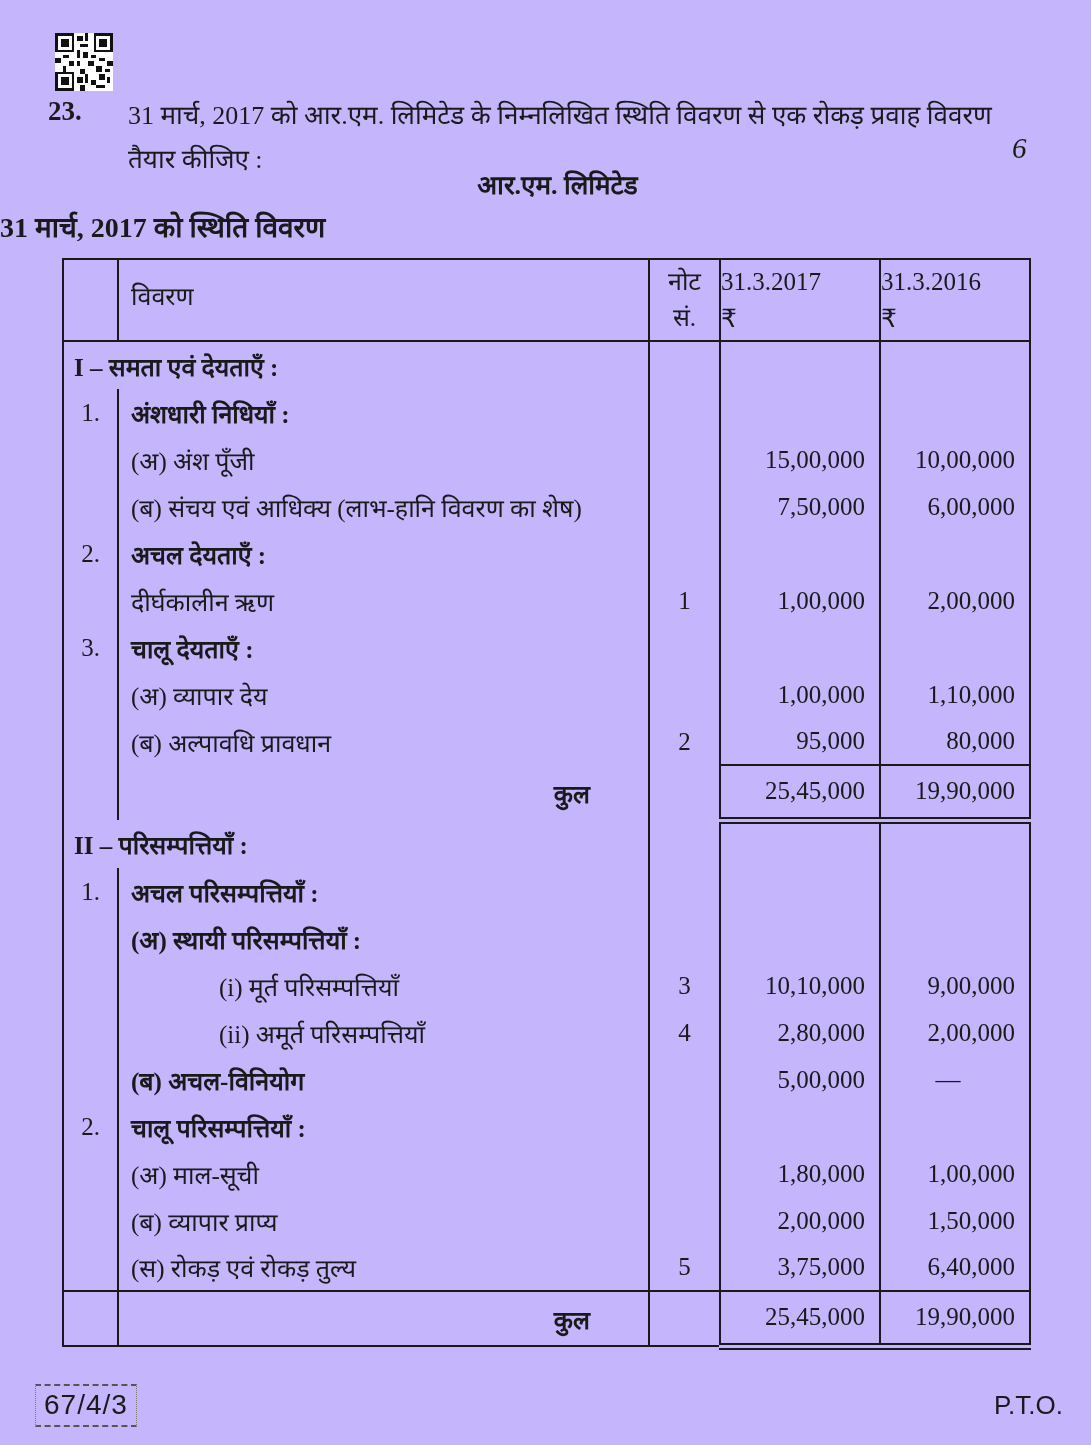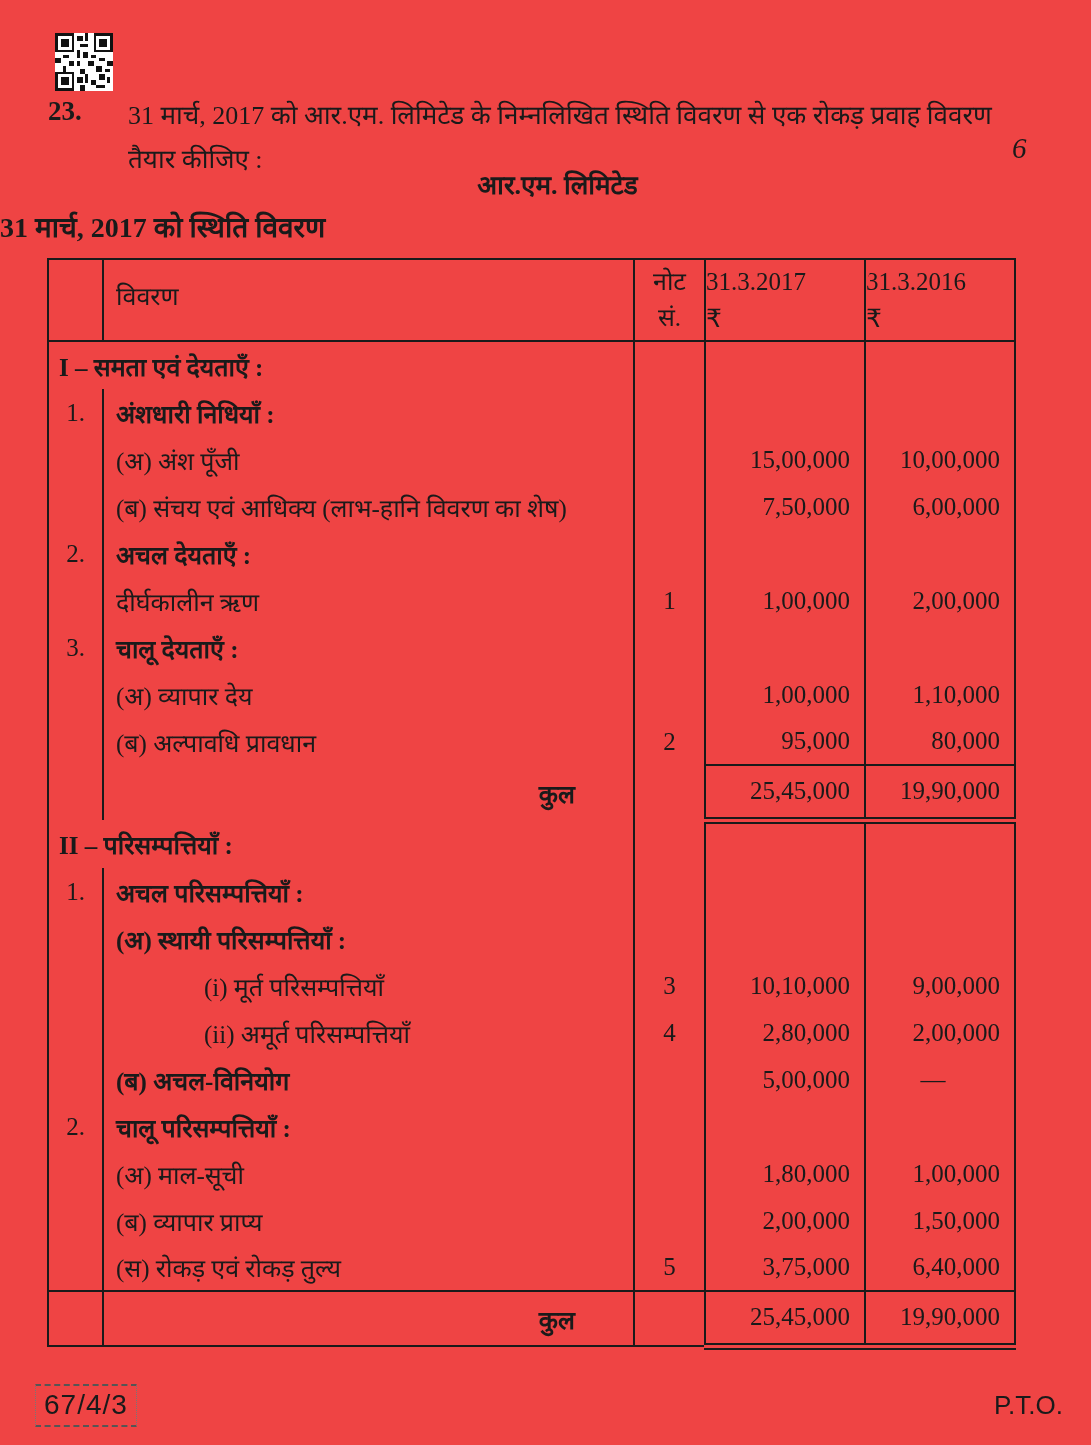--- a/index.html
+++ b/index.html
@@ -1,21 +1,21 @@
 <!DOCTYPE html>
 <html><head>
 <meta charset="utf-8">
 <style>
   * { margin: 0; padding: 0; box-sizing: border-box; }
   body { background: #e8e8e8; font-family: "Liberation Serif", "DejaVu Sans", serif; }
   .page {
     position: relative;
     width: 1091px; height: 1445px;
     margin: 0 auto;
-    background: #ef4444;
+    background: #c4b5fd;
     color: #1a1a1a;
     overflow: hidden;
   }
   
   .qr { position: absolute; left: 55px; top: 33px; width: 58px; height: 58px; }
   
   .q-num {
     position: absolute; left: 48px; top: 96px;
     font-size: 27px; font-weight: bold;
   }
@@ -31,21 +31,21 @@
   .doc-title {
     position: absolute; left: 12px; top: 166px; width: 1091px;
     text-align: center; font-size: 26px; font-weight: bold;
   }
   .doc-subtitle {
     position: absolute; left: 0; top: 207px; width: 1091px;
     font-size: 28px; font-weight: bold;
   }
   
   .bs-table {
-    position: absolute; left: 47px; top: 258px;
+    position: absolute; left: 62px; top: 258px;
     border-collapse: collapse; table-layout: fixed;
     width: 967px;
   }
   .bs-table, .bs-table td { border-color: #1a1a1a; }
   .bs-table { border: 2px solid #1a1a1a; }
   .bs-table td {
     vertical-align: middle; font-size: 25px; color: #1a1a1a;
     overflow: hidden; white-space: nowrap;
   }
   thead td { border-bottom: 2px solid #1a1a1a; height: 82px; }

